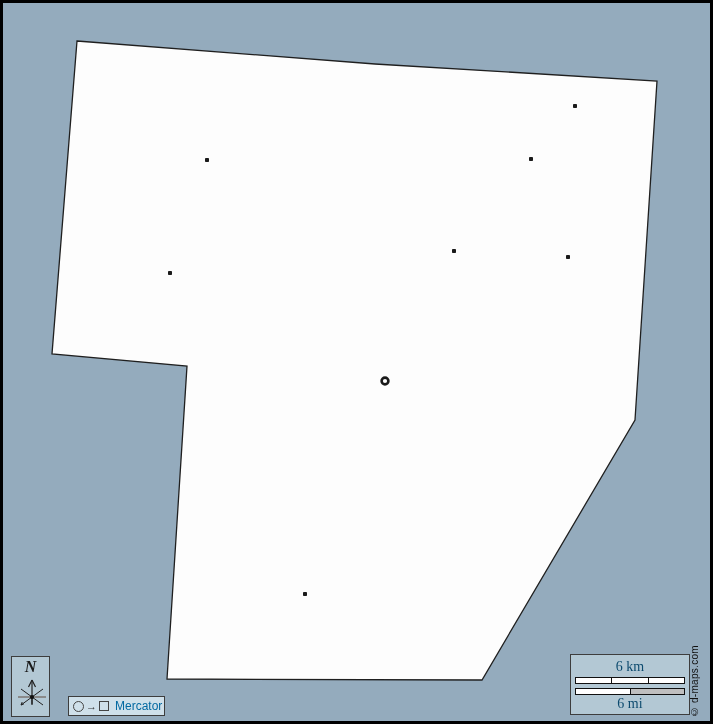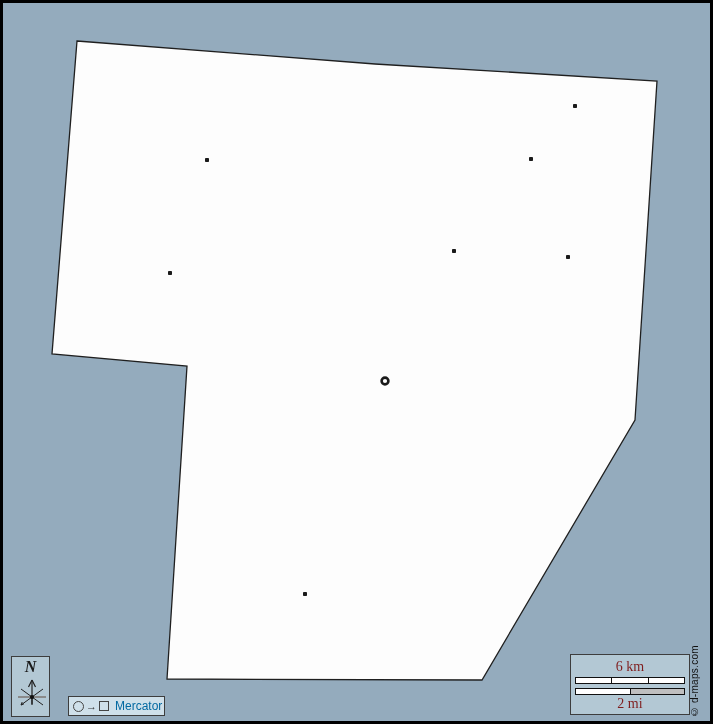--- a/index.html
+++ b/index.html
@@ -45,21 +45,21 @@
   .proj-label{font-size:12px;color:#0369a1;margin-left:6px;white-space:nowrap;}
 
   
   .scale-box{
     position:absolute;left:567px;top:651px;width:120px;height:61px;
     box-sizing:border-box;border:1px solid #3d3d3d;
     background:var(--panel,#b3c8d4);
     display:flex;flex-direction:column;align-items:center;
   }
   .scale-text{
-    font-family:"Liberation Serif",serif;font-size:14px;line-height:17px;color:#7f1d1d;
+    font-family:"Liberation Serif",serif;font-size:14px;line-height:17px;color:#0c4a6e;
   }
   .scale-km-text{margin-top:3px;}
   .bar{display:flex;width:110px;height:7px;box-sizing:border-box;
        border:1px solid #111;background:#fff;}
   .bar-km{margin-top:2px;}
   .bar-mi{margin-top:4px;}
   .bar .seg{flex:1;}
   .bar .seg.tick{border-right:1px solid #111;}
   .bar .seg.shaded{background:#bfbfbf;}
 
@@ -114,18 +114,18 @@
     <span class="scale-text scale-km-text">6 km</span>
     <div class="bar bar-km">
       <span class="seg tick"></span>
       <span class="seg tick"></span>
       <span class="seg"></span>
     </div>
     <div class="bar bar-mi">
       <span class="seg tick"></span>
       <span class="seg shaded"></span>
     </div>
-    <span class="scale-text">2 mi</span>
+    <span class="scale-text">6 mi</span>
   </div>
 
   <div class="copyright">© d-maps.com</div>
 
 </div>
 
 </body></html>

